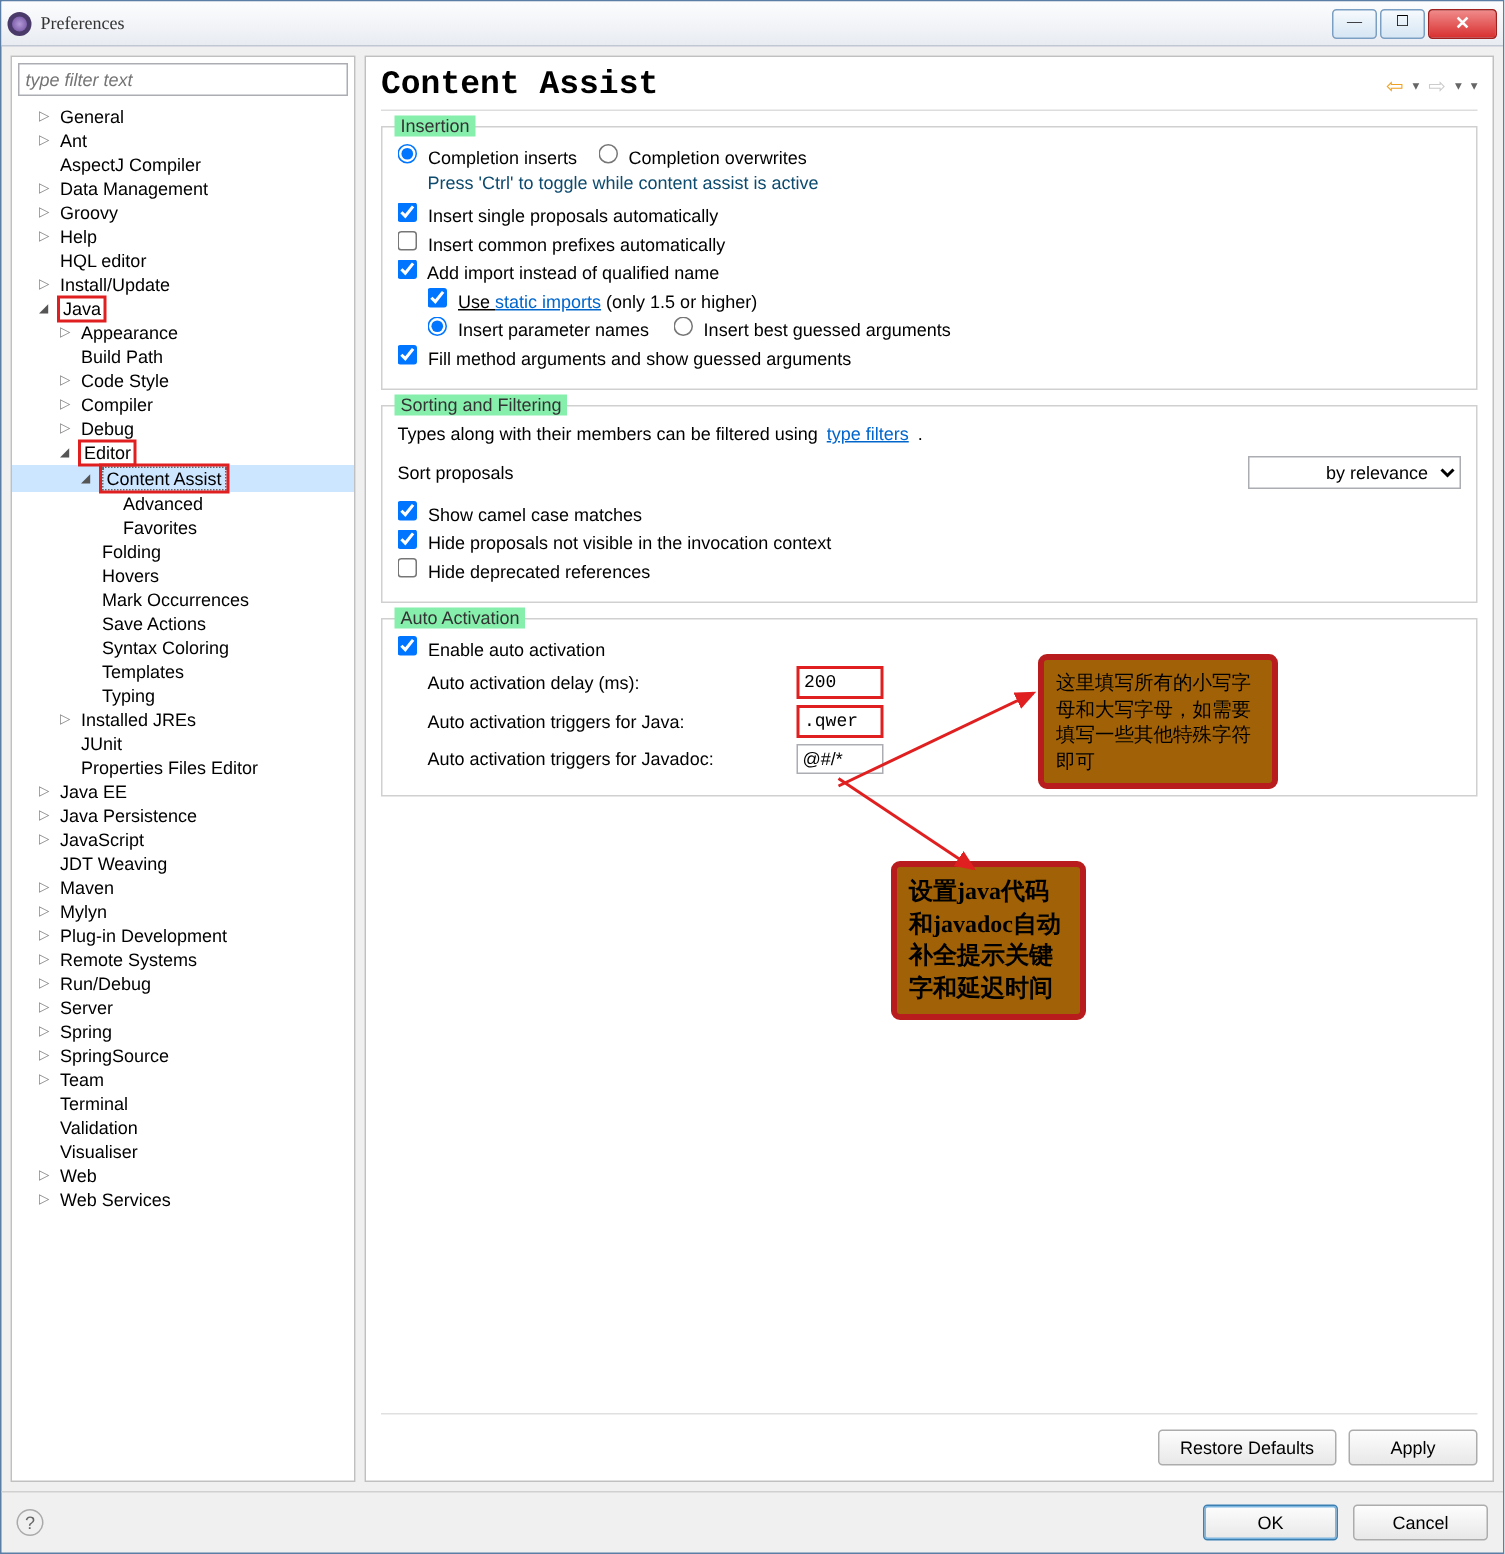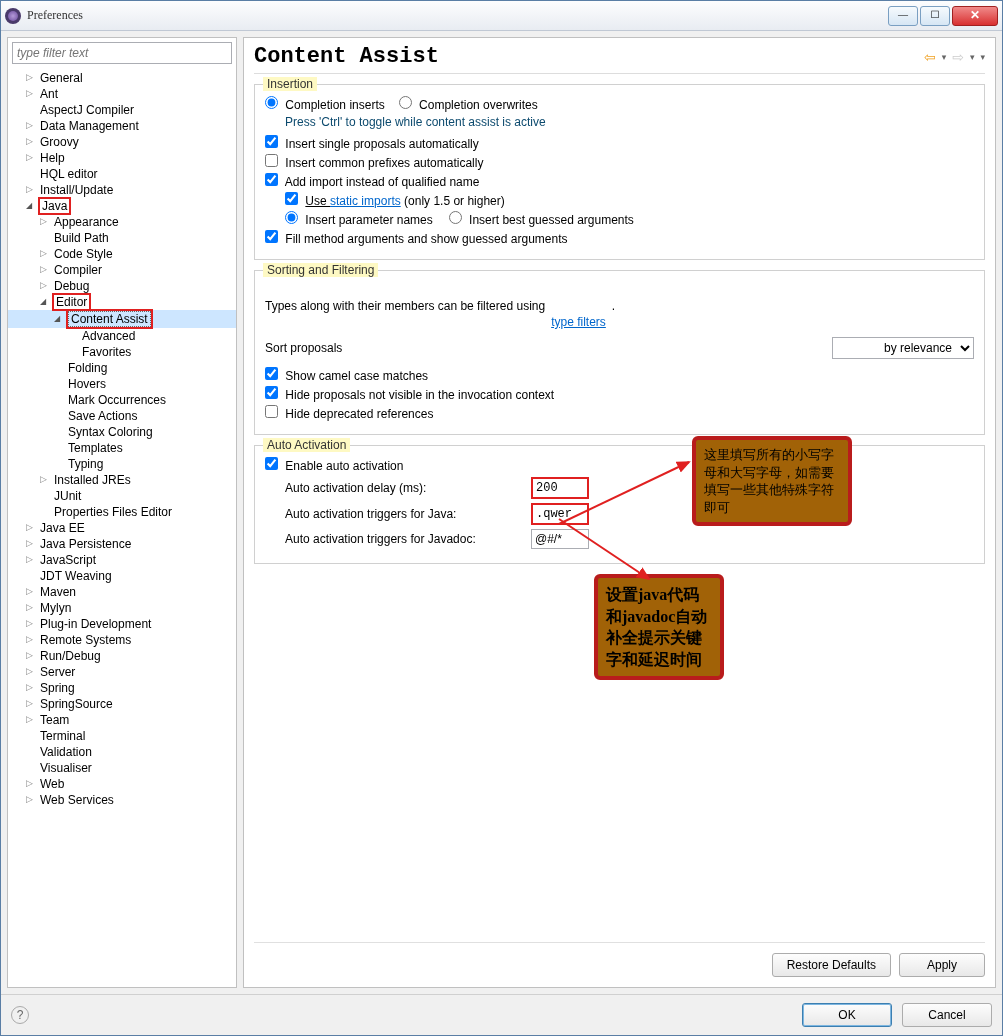--- a/index.html
+++ b/index.html
@@ -31,26 +31,26 @@
 .indent-4 { padding-left: 60px; }
 .right-pane { flex: 1; background: #fff; border: 1px solid #c0c0c0; display: flex; flex-direction: column; padding: 6px 10px 6px 10px; min-width: 0; }
 .page-header { display: flex; align-items: center; border-bottom: 1px solid #ddd; padding-bottom: 4px; }
 .page-title { font-family: "Courier New", monospace; font-size: 22px; font-weight: bold; flex: 1; }
 .nav-arrows { display: flex; gap: 6px; align-items: center; }
 .nav-arrow { font-size: 14px; }
 .nav-arrow.back { color: #f0a020; }
 .nav-arrow.fwd { color: #ccc; }
 .nav-arrow.small { font-size: 9px; color: #666; }
 .group { border: 1px solid #d0d0d0; margin-top: 10px; padding: 8px 10px 10px; position: relative; }
-.group-title { position: absolute; top: -8px; left: 8px; background: #fef9c3; padding: 0 4px; color: #333; }
+.group-title { position: absolute; top: -8px; left: 8px; background: #86efac; padding: 0 4px; color: #333; }
 .row { display: flex; align-items: center; gap: 6px; margin: 3px 0; }
 .row.indent { margin-left: 20px; }
 .subtext { color: #0c4a6e; margin-left: 20px; margin-bottom: 6px; }
 input[type=radio], input[type=checkbox] { margin: 0 4px 0 0; }
-.link { color: #0066cc; text-decoration: underline; cursor: pointer; margin-top: 33px; }
+.link { color: #0066cc; text-decoration: underline; cursor: pointer; }
 .sort-row { display: flex; align-items: center; margin: 8px 0; }
 .sort-row .label { flex: 0 0 auto; }
 .sort-row .combo { margin-left: auto; padding-left: 47px; }
 select.combo { border: 1px solid #abadb3; padding: 2px 4px; background: #fff; font-size: 12px; min-width: 110px; }
 .field-row { display: flex; align-items: center; margin: 4px 0 4px 20px; gap: 16px; }
 .field-label { width: 230px; }
 .field-input { width: 58px; padding: 2px 3px; border: 1px solid #abadb3; font-size: 12px; }
 .bottom-bar { display: flex; justify-content: flex-end; gap: 8px; padding: 10px 0 4px; border-top: 1px solid #e0e0e0; margin-top: auto; }
 .btn { min-width: 86px; padding: 4px 14px; border: 1px solid #acacac; border-radius: 3px; background: linear-gradient(#fdfdfd,#e8e8e8); font-size: 12px; }
 .footer { border-top: 1px solid #d0d0d0; padding: 8px 10px; display: flex; align-items: center; }

